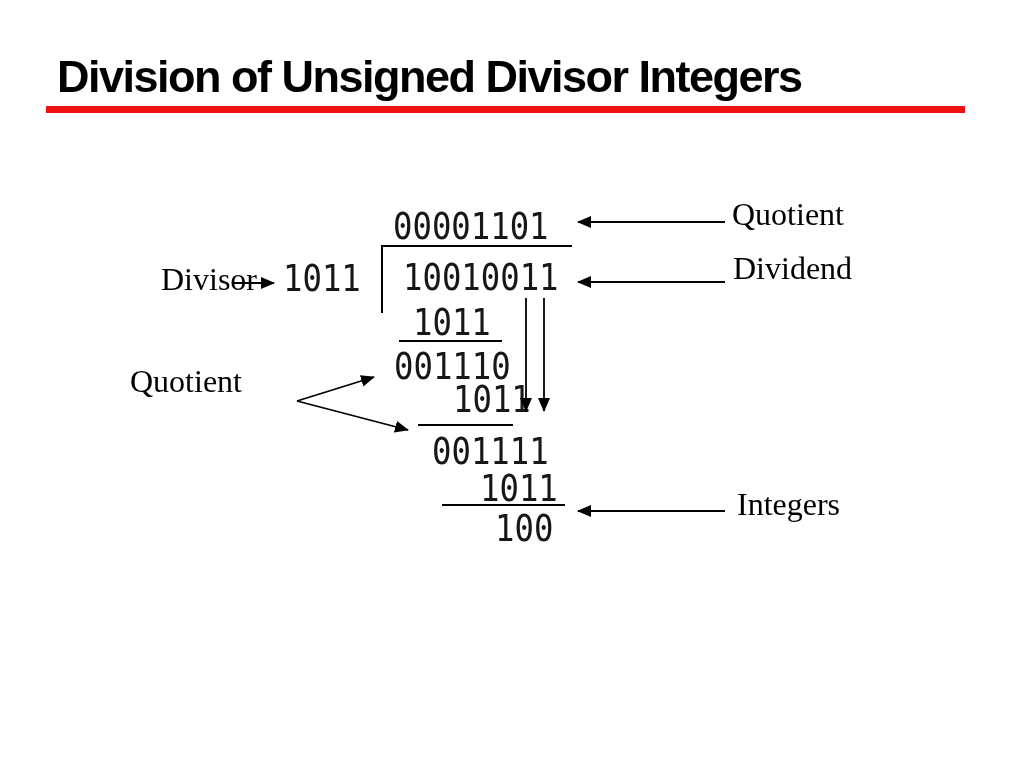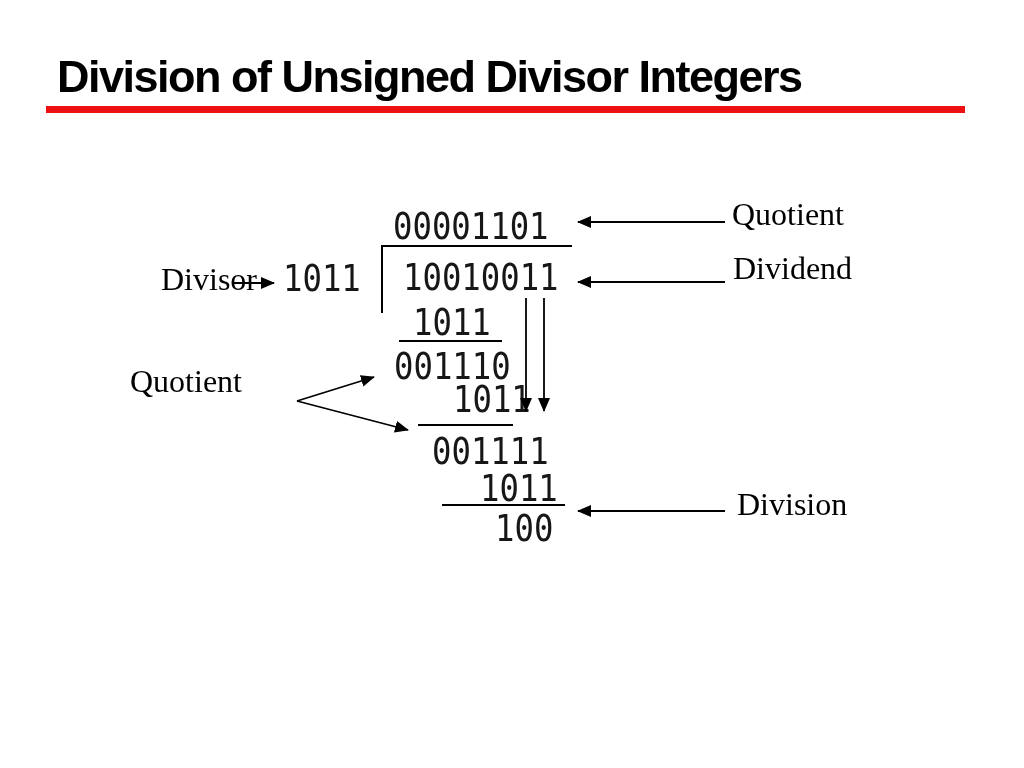--- a/index.html
+++ b/index.html
@@ -109,21 +109,21 @@
   <div class="hrule" style="left:399px; top:340px; width:103px;"></div>
   <div class="hrule" style="left:418px; top:424px; width:95px;"></div>
   <div class="hrule" style="left:442px; top:504px; width:123px;"></div>
 
   <div class="lbl" style="left:130px; top:263px;margin-left:31px;">Divisor</div>
   <div class="lbl" style="left:732px; top:198px;">Quotient</div>
   <div class="lbl" style="left:733px; top:252px;">Dividend</div>
   <div class="lbl lbl-stack" style="left:130px; top:361px;">
     <div>Quotient</div>
   </div>
-  <div class="lbl" style="left:737px; top:488px;">Division</div>
+  <div class="lbl" style="left:737px; top:488px;">Integers</div>
 
   <svg class="arrow-layer" width="1024" height="768" viewBox="0 0 1024 768">
     <defs>
       <marker id="ah" markerWidth="14" markerHeight="12" refX="13" refY="6" orient="auto" markerUnits="userSpaceOnUse">
         <path d="M0,0 L14,6 L0,12 z" fill="#000"></path>
       </marker>
     </defs>
     <line x1="232" y1="283" x2="274" y2="283" marker-end="url(#ah)"></line>
     <line x1="725" y1="222" x2="578" y2="222" marker-end="url(#ah)"></line>
     <line x1="725" y1="282" x2="578" y2="282" marker-end="url(#ah)"></line>

